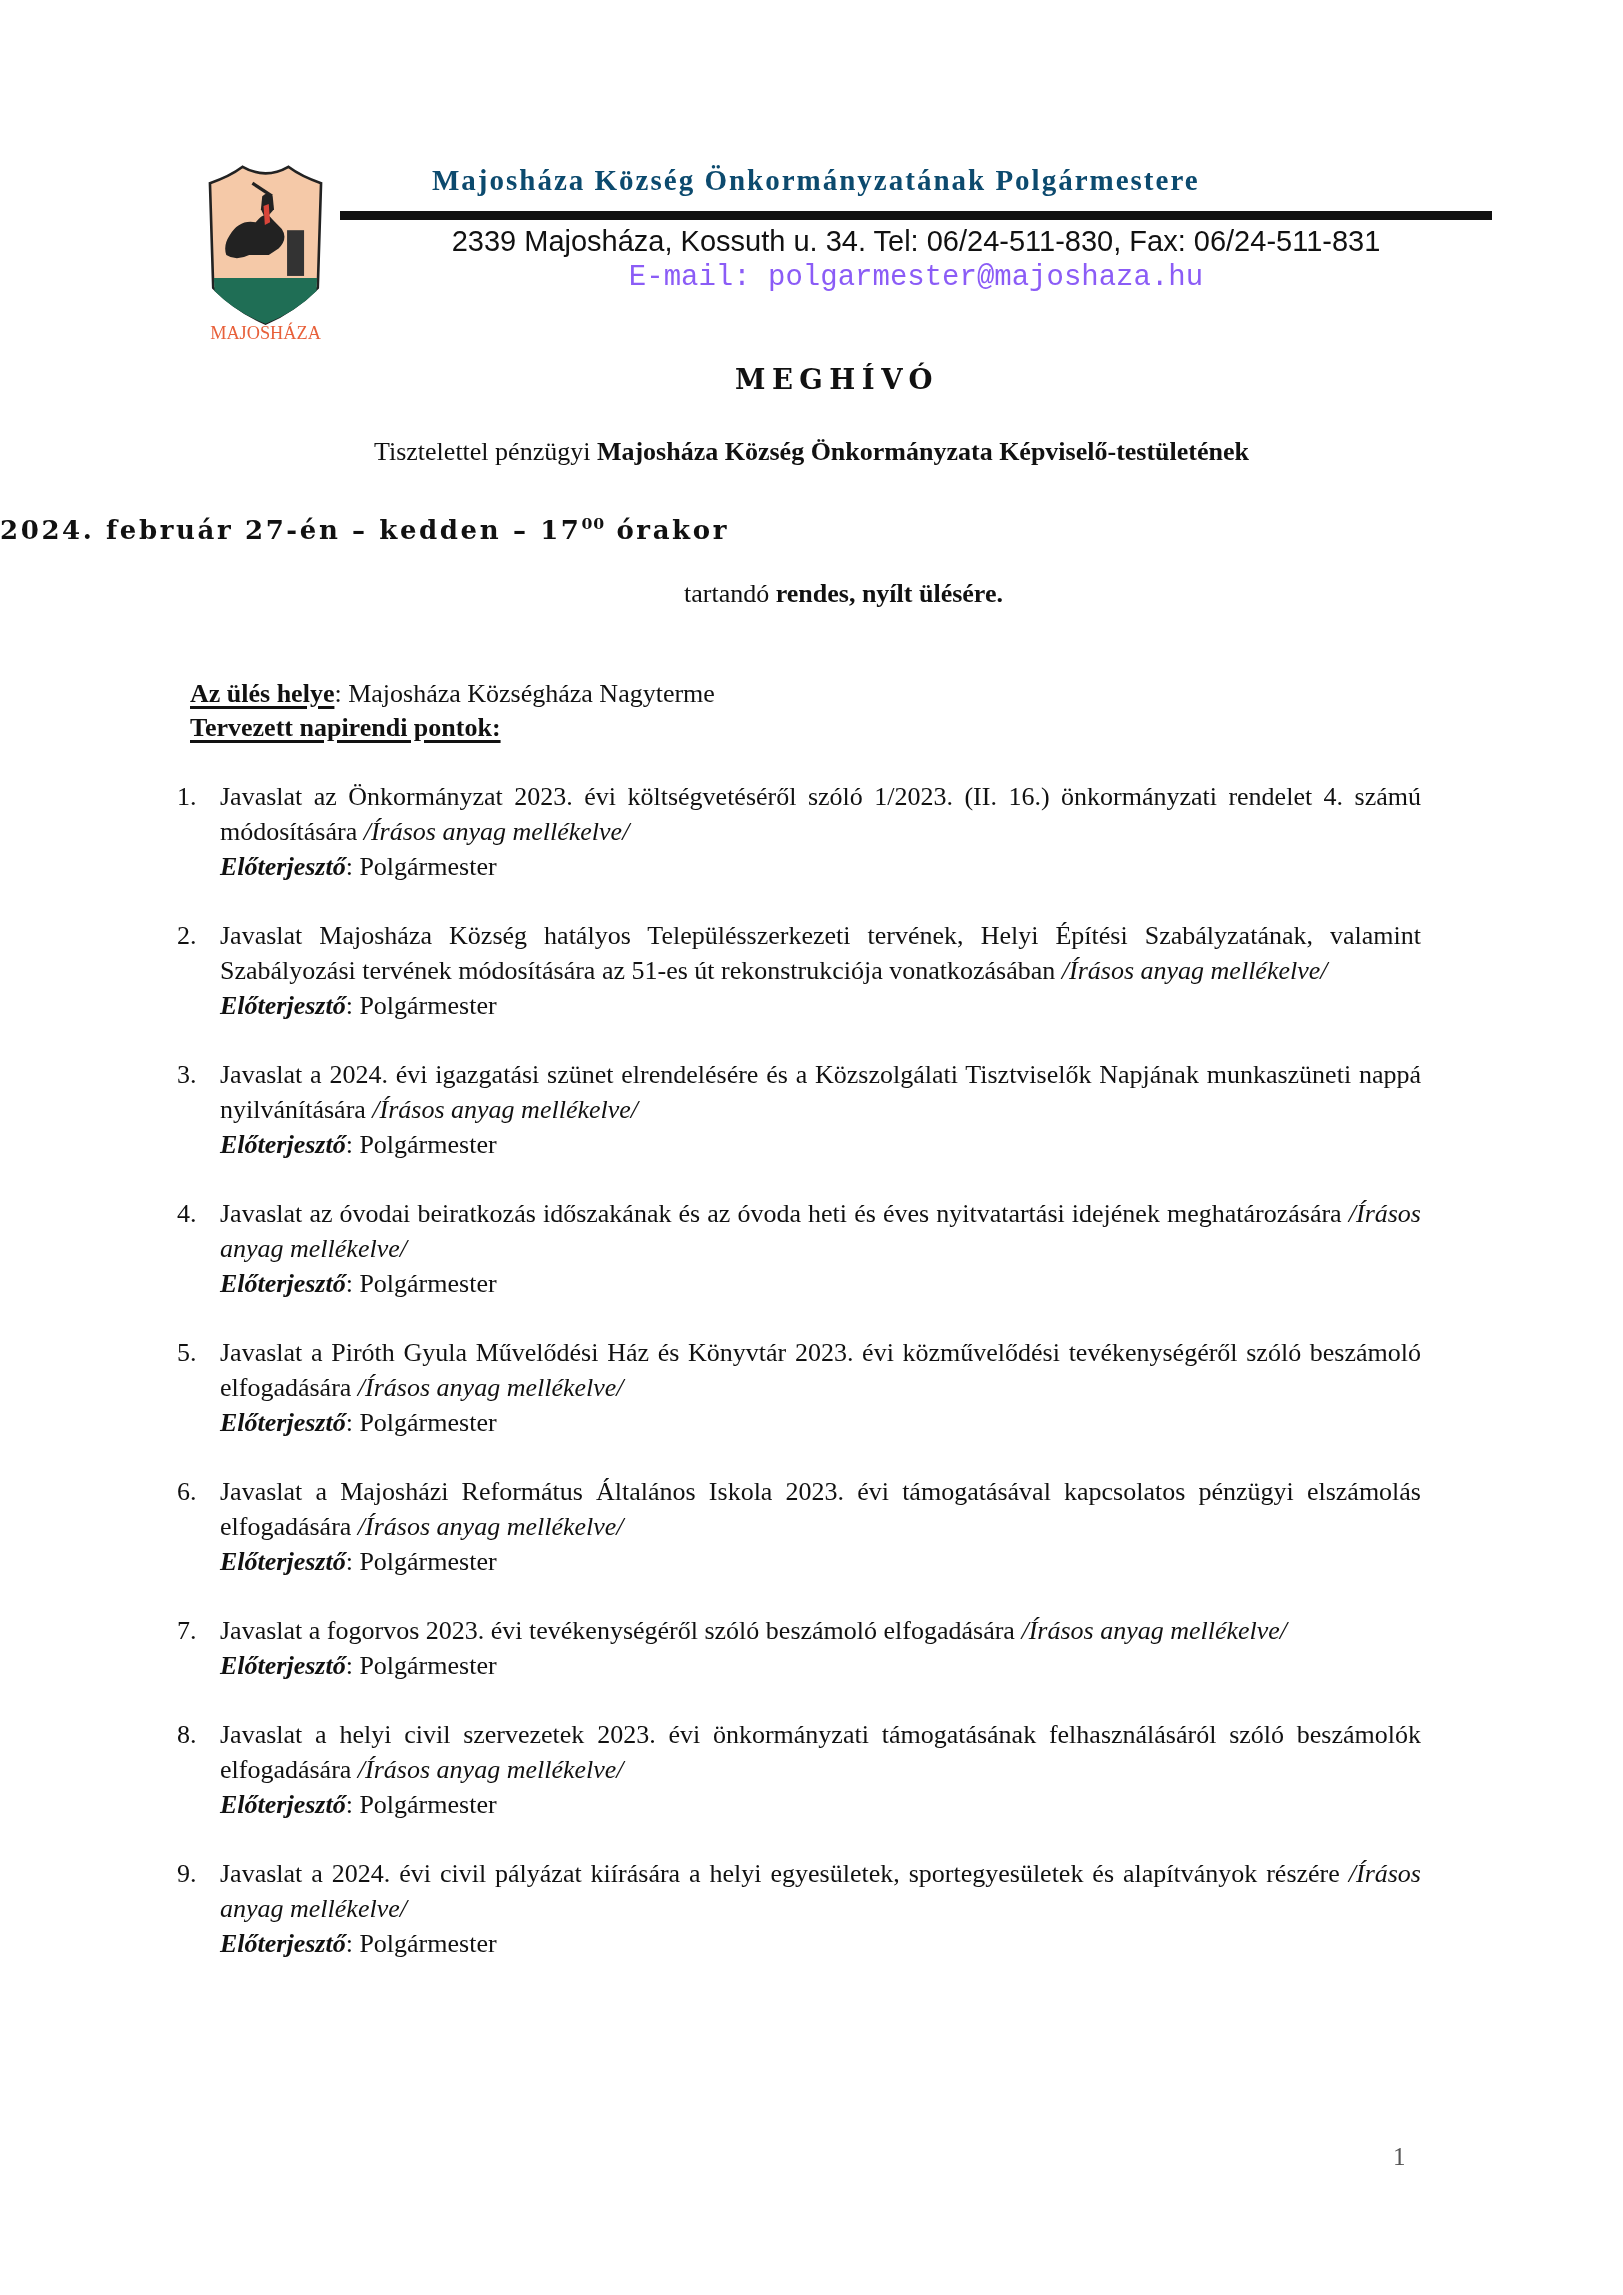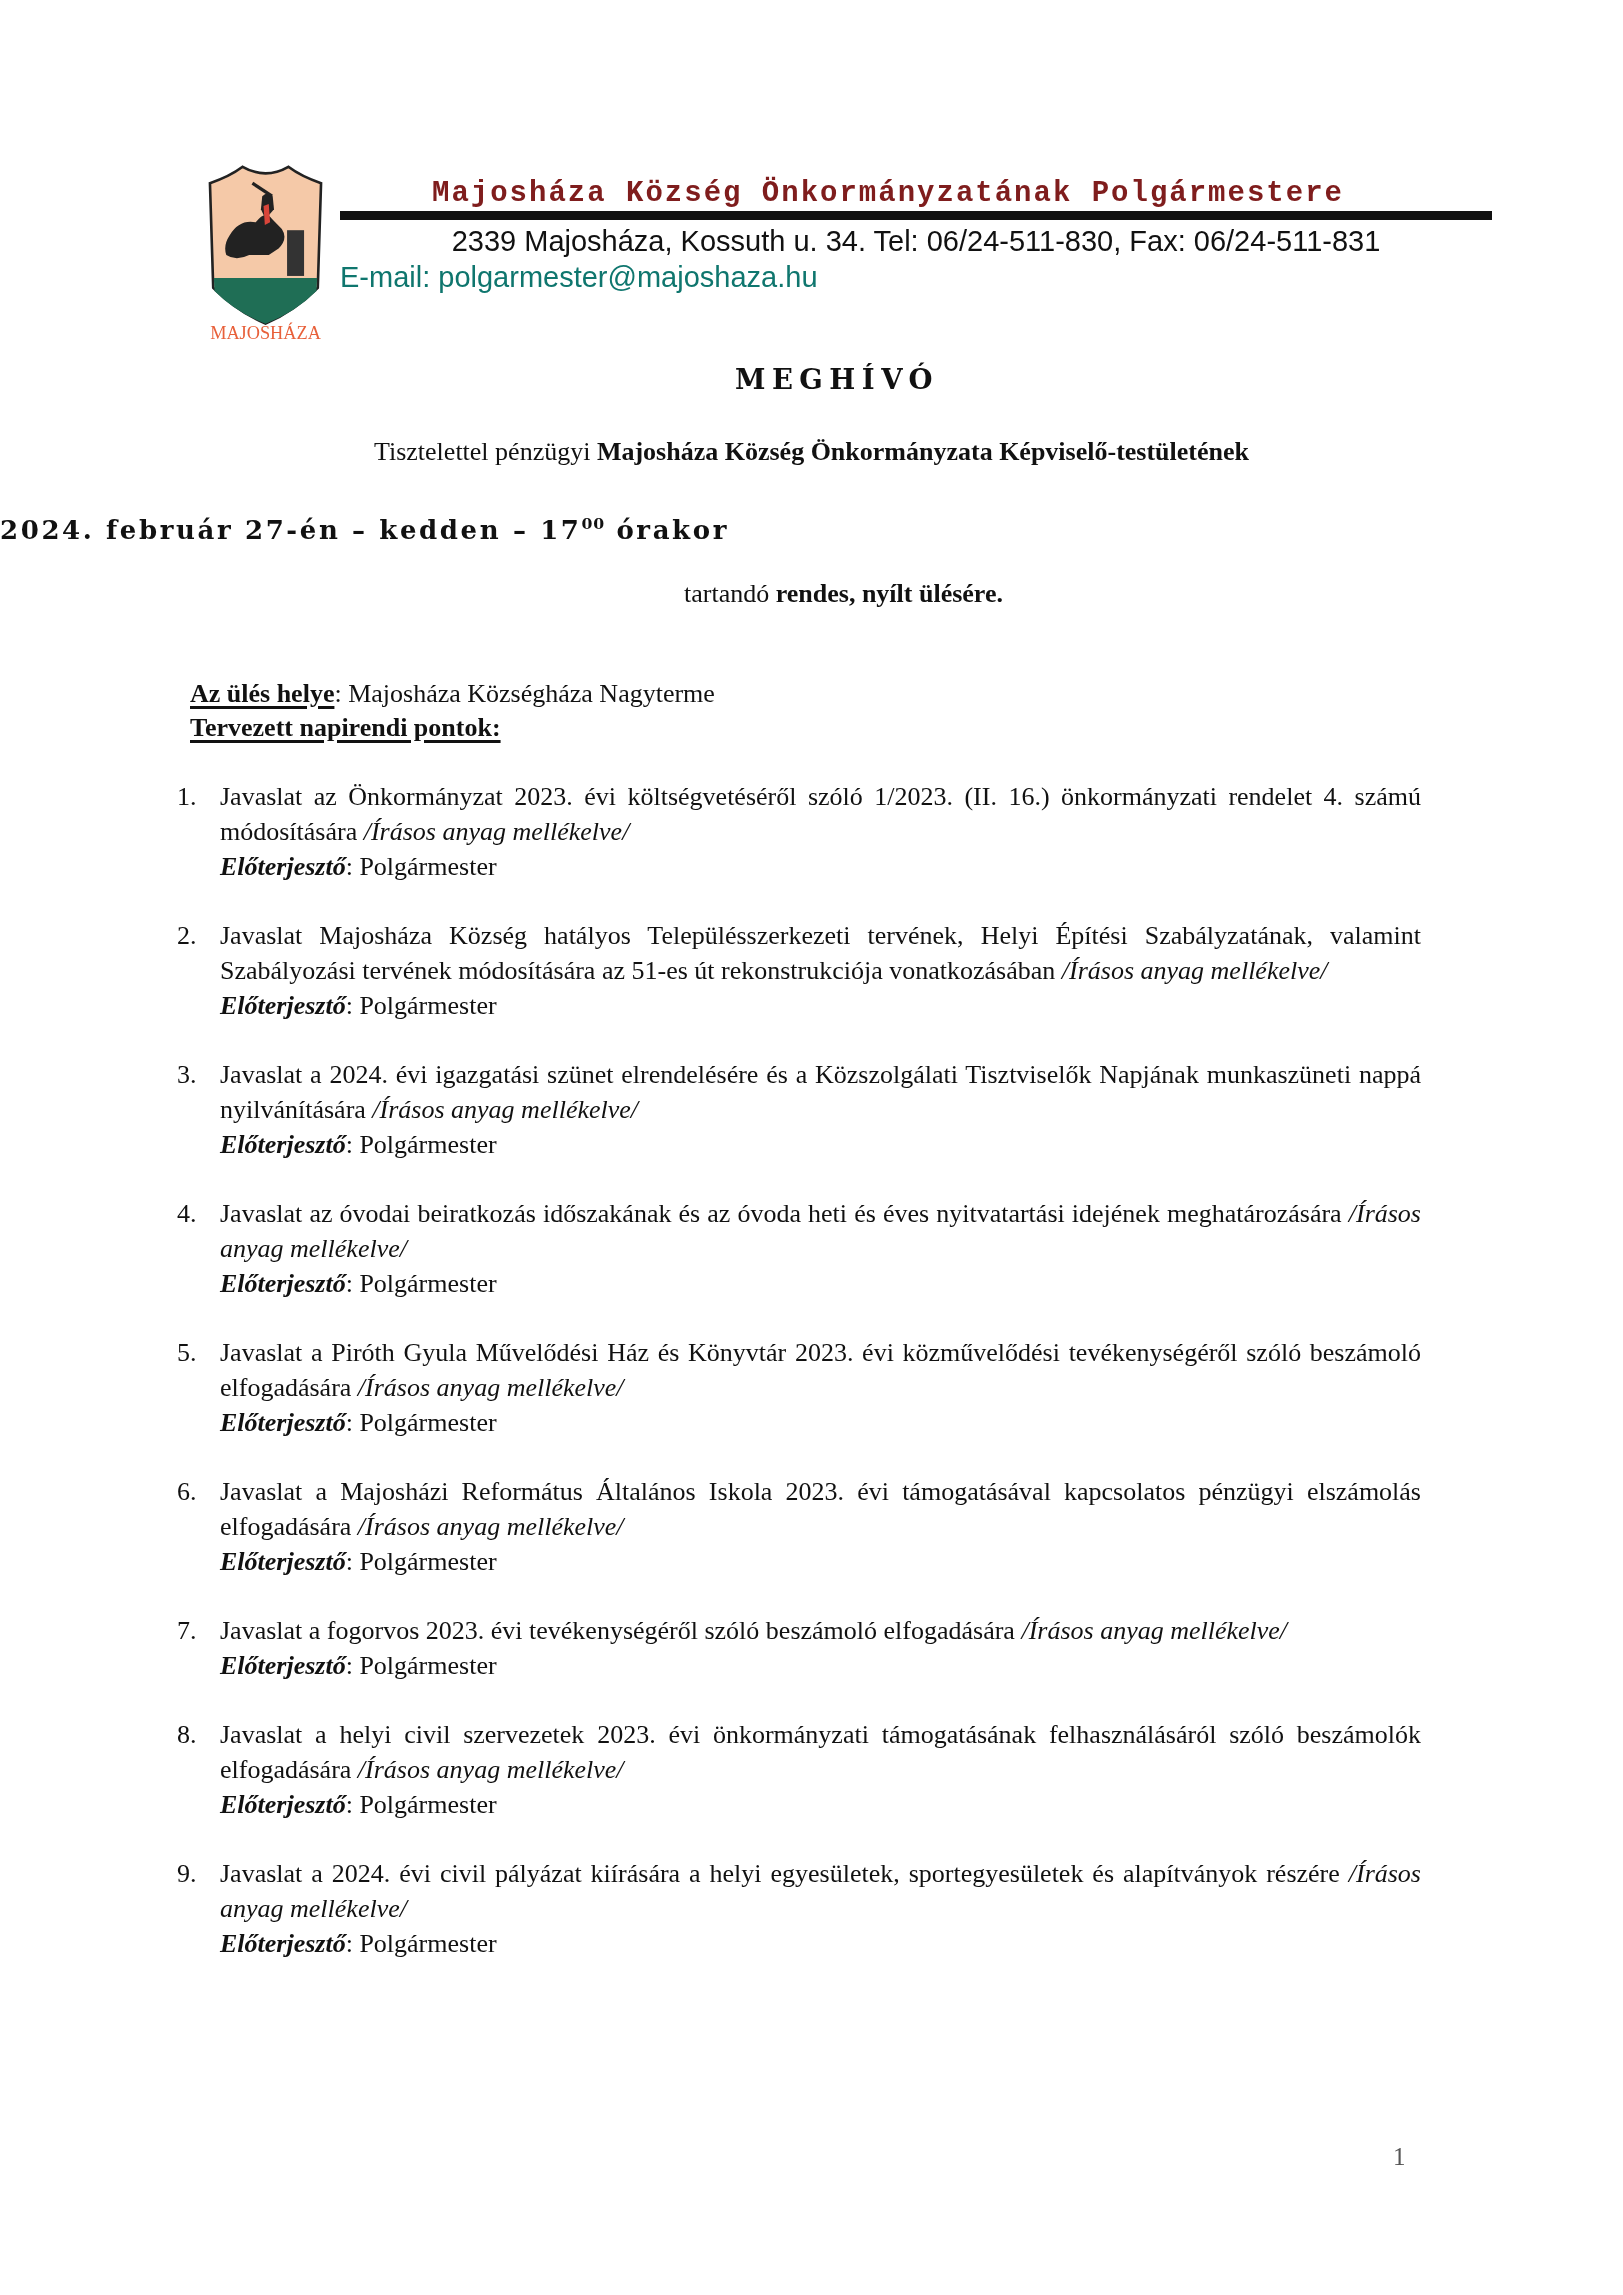--- a/index.html
+++ b/index.html
@@ -1,24 +1,24 @@
 <!DOCTYPE html>
 <html style="font-size:10.5px"><head>
 <meta charset="utf-8">
 <style>
   html, body { margin: 0; padding: 0; background: #ffffff; }
   body { width: 1623px; height: 2295px; position: relative; overflow: hidden; color: #1a1a1a; }
   .page { position: absolute; left: 0; top: 0; width: 1623px; height: 2295px; background: #fff; }
 
   
   .crest { position: absolute; left: 190px; top: 157px; width: 151px; height: 183px; }
-  .head-title { position: absolute; left: 432px; top: 164px; font-family: Liberation Mono, monospace; font-weight: bold; font-size: 29px; letter-spacing: 2px; color: #7f1d1d; white-space: nowrap; margin-top: 13px; }
+  .head-title { position: absolute; left: 432px; top: 164px; font-family: Liberation Serif, serif; font-weight: bold; font-size: 29px; letter-spacing: 2px; color: #0c4a6e; white-space: nowrap; }
   .head-rule { position: absolute; left: 340px; top: 211px; width: 1152px; height: 9.2px; background: #111; }
   .head-addr { position: absolute; left: 340px; top: 225px; width: 1152px; text-align: center; font-family: "Liberation Sans", sans-serif; font-size: 29px; color: #111; white-space: nowrap; }
-  .head-mail { position: absolute; left: 340px; top: 261px; width: 1152px; font-family: Liberation Sans, sans-serif; font-size: 29px; color: #0f766e; white-space: nowrap; }
+  .head-mail { position: absolute; left: 340px; top: 261px; width: 1152px; text-align: center; font-family: Liberation Mono, monospace; font-size: 29px; color: #8b5cf6; white-space: nowrap; }
 
   
   .title { position: absolute; left: 0; top: 363px; width: 1623px; text-align: center; padding-left: 51px; box-sizing: border-box; font-family: "DejaVu Serif", serif; font-weight: bold; font-size: 27.5px; letter-spacing: 6.5px; color: #111; }
 
   .serif { font-family: "Liberation Serif", serif; font-size: 26px; color: #111; }
   .invite { position: absolute; left: 0; top: 437px; width: 1623px; text-align: center; white-space: nowrap; }
   .invite b { font-weight: bold; }
   .datetime { position: absolute; left: 0; top: 514px; width: 1623px; text-align: left; font-family: "DejaVu Serif", serif; font-weight: bold; font-size: 26px; letter-spacing: 2.6px; color: #111; white-space: nowrap; }
   .datetime sup { font-size: 15.7px; letter-spacing: 0.7px; }
   .held { position: absolute; left: 0; top: 579px; width: 1464px; text-align: center; padding-left: 223px; box-sizing: border-box; white-space: nowrap; }

